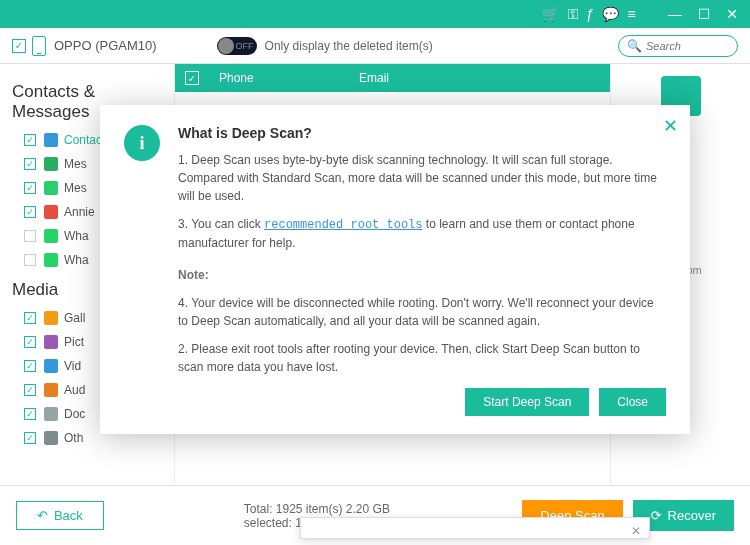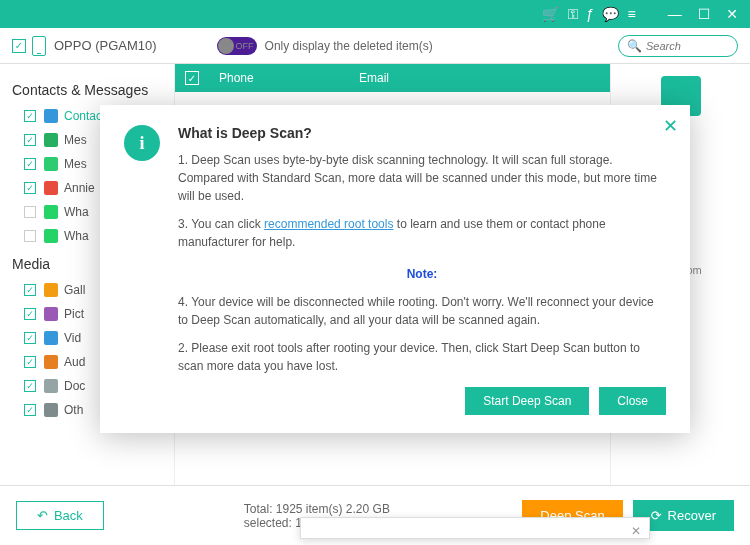--- a/index.html
+++ b/index.html
@@ -7,31 +7,31 @@
 
 .titlebar { height: 28px; background: #1abc9c; display: flex; justify-content: flex-end; align-items: center; padding: 0 8px; gap: 8px; }
 .titlebar .ticon { color: #fff; font-size: 14px; cursor: pointer; }
 .titlebar .wbtn { color: #fff; font-size: 14px; cursor: pointer; padding: 0 4px; }
 
 .toolbar { height: 36px; background: #fff; border-bottom: 1px solid #e0e0e0; display: flex; align-items: center; padding: 0 12px; }
 .device-check { width: 14px; height: 14px; border: 1px solid #1abc9c; display: inline-flex; align-items: center; justify-content: center; color: #1abc9c; font-size: 10px; margin-right: 6px; }
 .phone-icon { width: 14px; height: 20px; border: 1.5px solid #1abc9c; border-radius: 2px; margin-right: 8px; position: relative; }
 .phone-icon::after { content: ''; position: absolute; bottom: 1px; left: 50%; transform: translateX(-50%); width: 4px; height: 1px; background: #1abc9c; }
 .device-name { font-size: 13px; color: #555; }
-.toggle { margin-left: 60px; width: 40px; height: 18px; background: #4c1d95; border-radius: 10px; position: relative; display: flex; align-items: center; }
+.toggle { margin-left: 60px; width: 40px; height: 18px; background: #0f172a; border-radius: 10px; position: relative; display: flex; align-items: center; }
 .toggle .knob { width: 16px; height: 16px; background: #888; border-radius: 50%; margin-left: 1px; }
 .toggle-label { font-size: 9px; color: #888; position: absolute; right: 3px; }
 .toggle-text { font-size: 12px; color: #666; margin-left: 8px; }
 .search { margin-left: auto; width: 120px; height: 22px; border: 1px solid #1abc9c; border-radius: 11px; display: flex; align-items: center; padding: 0 8px; }
 .search-icon { color: #1abc9c; font-size: 12px; margin-right: 4px; }
 .search input { border: none; outline: none; width: 80px; font-size: 11px; font-style: italic; color: #999; }
 
 .main { display: flex; height: calc(100% - 64px - 60px); background: #fff; }
 .sidebar { width: 175px; padding: 10px 0 10px 12px; border-right: 1px solid #eee; overflow: hidden; }
-.cat-header { font-size: 14px; color: #333; margin: 8px 0 6px; font-weight: normal; }
+.cat-header { font-size: 17px; color: #333; margin: 8px 0 6px; font-weight: normal; }
 .cat-item { display: flex; align-items: center; height: 24px; font-size: 12px; color: #555; padding-left: 12px; white-space: nowrap; overflow: hidden; }
 .cat-item.sel { color: #1abc9c; }
 .chk { width: 12px; height: 12px; border: 1px solid #1abc9c; display: inline-flex; align-items: center; justify-content: center; color: #1abc9c; font-size: 9px; margin-right: 8px; flex-shrink: 0; }
 .chk.off { border-color: #ccc; color: transparent; }
 .cicon { width: 14px; height: 14px; margin-right: 6px; display: inline-block; border-radius: 2px; flex-shrink: 0; }
 
 .center { flex: 1; display: flex; }
 .list-area { flex: 1; }
 .list-header { height: 28px; background: #1abc9c; display: flex; align-items: center; color: #fff; font-size: 12px; padding-left: 10px; }
 .hchk { width: 14px; height: 14px; border: 1px solid #fff; display: inline-flex; align-items: center; justify-content: center; color: #fff; font-size: 10px; margin-right: 20px; }
@@ -54,22 +54,22 @@
 .recover-btn { margin-left: 10px; background: #1abc9c; color: #fff; border: none; padding: 8px 18px; font-size: 13px; cursor: pointer; display: flex; align-items: center; gap: 6px; }
 
 .modal { position: absolute; top: 105px; left: 100px; right: 60px; background: #fff; box-shadow: 0 4px 30px rgba(0,0,0,0.25); padding: 20px 24px 18px; }
 .modal-close { position: absolute; top: 10px; right: 12px; color: #1abc9c; font-size: 18px; cursor: pointer; }
 .modal-body { display: flex; }
 .info-icon { width: 36px; height: 36px; background: #1abc9c; border-radius: 50%; color: #fff; display: flex; align-items: center; justify-content: center; font-size: 18px; font-weight: bold; flex-shrink: 0; margin-right: 18px; font-family: Georgia, serif; }
 .modal-content { flex: 1; font-size: 12px; color: #555; }
 .modal-content h3 { font-size: 14px; color: #333; margin-bottom: 10px; }
 .modal-content p { margin-bottom: 10px; line-height: 1.5; }
 .unrooted { color: #e74c3c; font-weight: bold; }
-.link { color: #3498db; text-decoration: underline; cursor: pointer; }
-.note-h { font-weight: bold; color: #1d4ed8; margin-top: 14px; text-align: center; }
+.link { color: #3498db; text-decoration: underline; cursor: pointer; font-family: Liberation Mono, monospace; }
+.note-h { font-weight: bold; color: #737373; margin-top: 14px; }
 .modal-actions { display: flex; justify-content: flex-end; gap: 10px; margin-top: 12px; }
 .modal-actions button { background: #1abc9c; color: #fff; border: none; padding: 7px 18px; font-size: 12px; cursor: pointer; }
 
 .tooltip { position: absolute; bottom: 6px; left: 300px; width: 350px; background: #fff; border: 1px solid #ddd; box-shadow: 0 2px 8px rgba(0,0,0,0.15); padding: 10px 28px 10px 12px; font-size: 12px; color: #555; }
 .tooltip .tclose { position: absolute; top: 6px; right: 8px; color: #999; cursor: pointer; font-size: 12px; }
 </style>
 </head>
 <body>
 
 <div class="titlebar">

